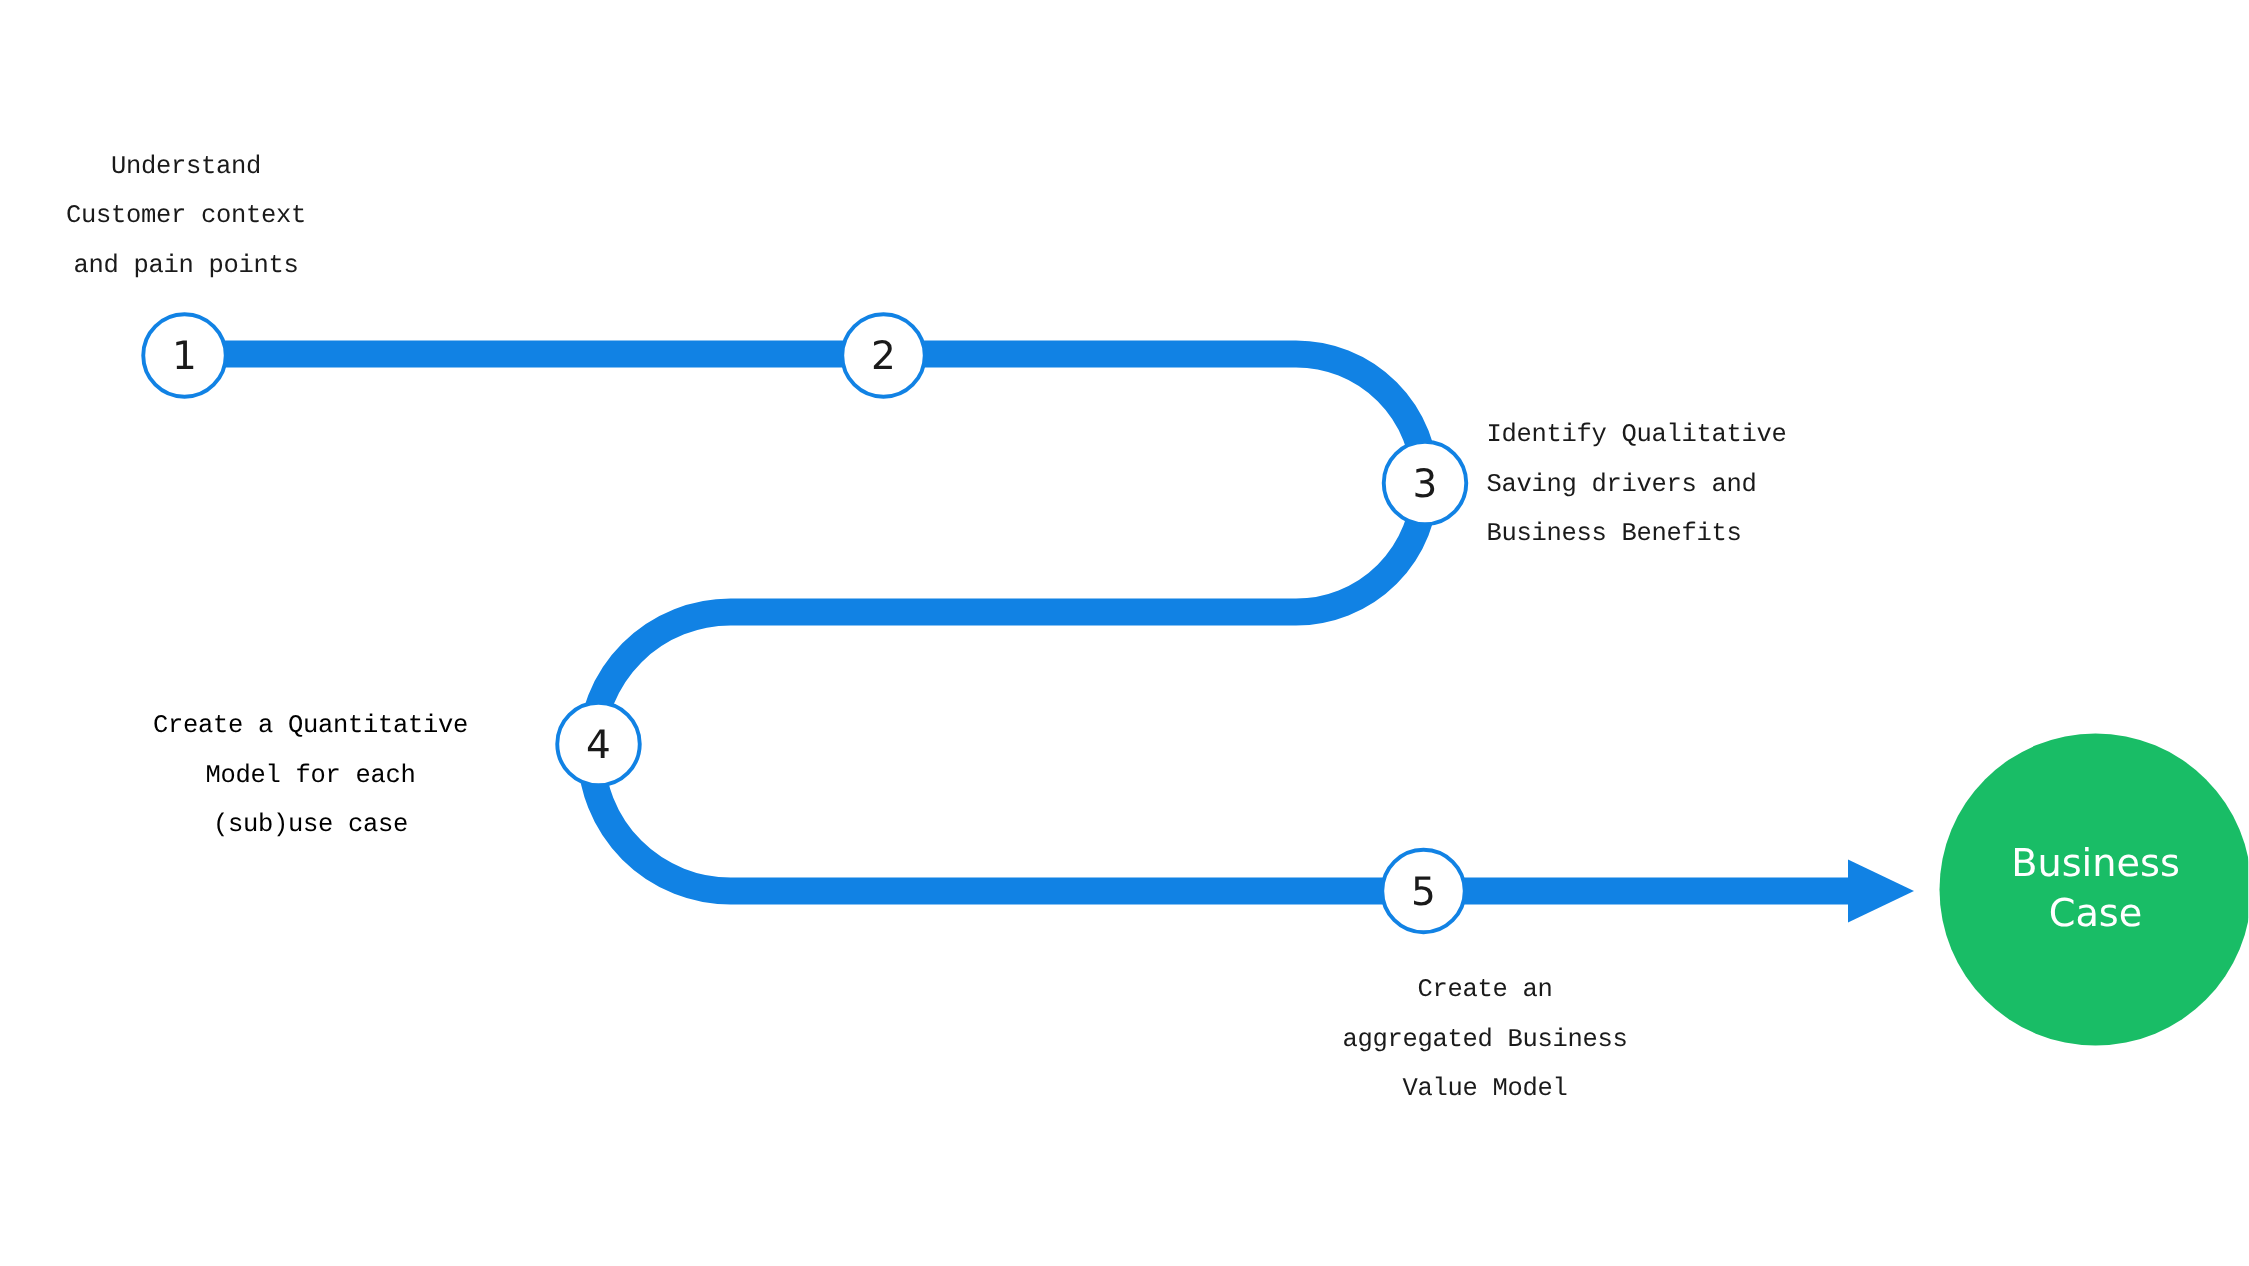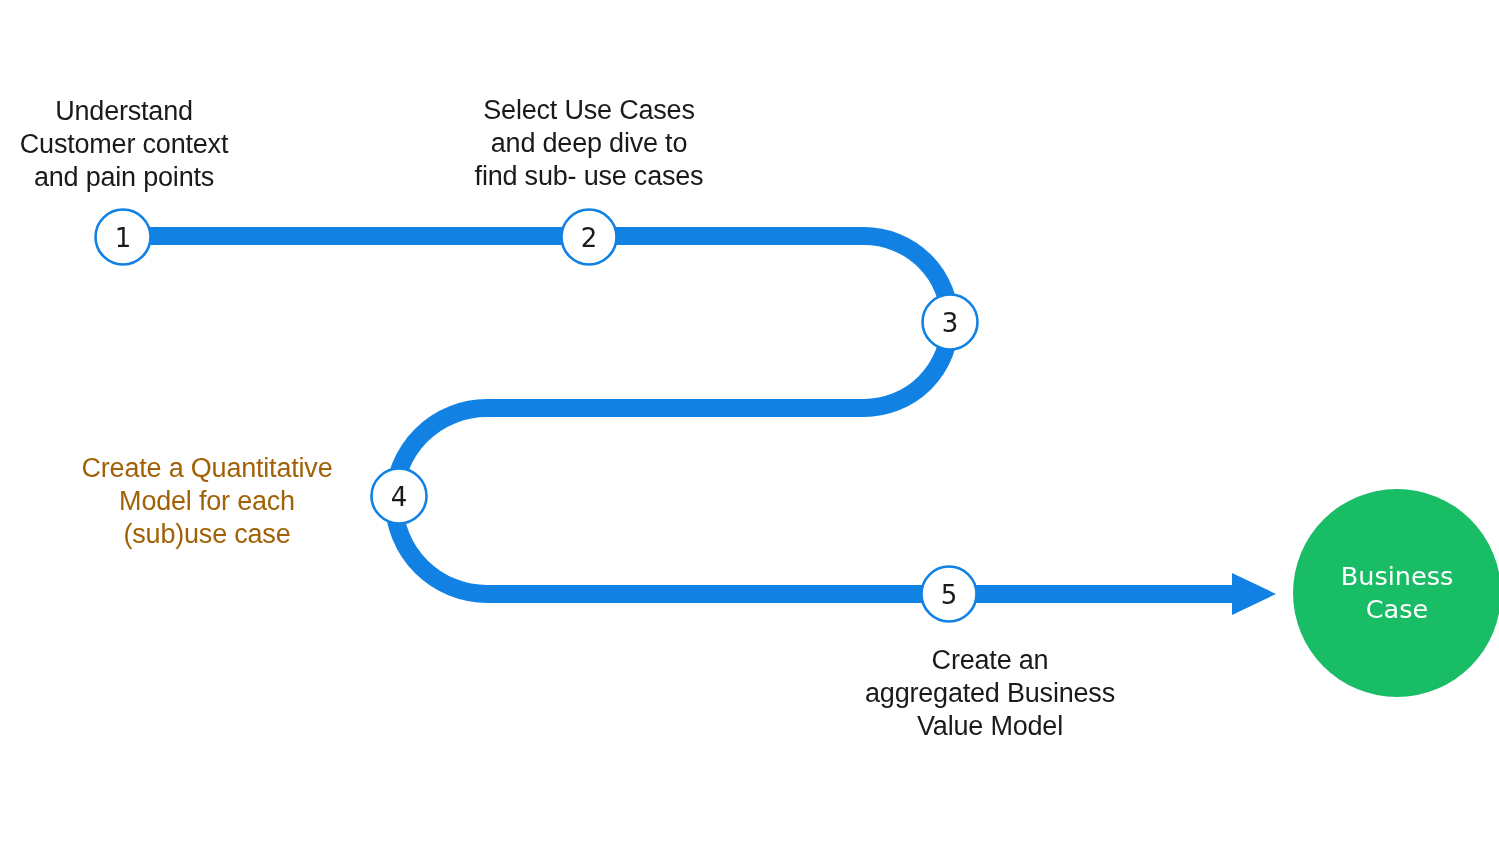--- a/index.html
+++ b/index.html
@@ -22,25 +22,25 @@
   #flow-svg {
     position: absolute;
     left: 0;
     top: 0;
     width: 1499px;
     height: 844px;
   }
   .step-label {
     position: absolute;
     color: #1a1a1a;
-    font-size: 27px;
+    font-size: 17px;
     line-height: 33px;
     letter-spacing: -0.2px;
     white-space: pre-line;
-    font-family: Liberation Sans, sans-serif;
+    font-family: Liberation Mono, monospace;
   }
   .label-center { text-align: center; }
   .label-left   { text-align: left; }
   .step-number {
     position: absolute;
     color: #1a1a1a;
     font-size: 26px;
     line-height: 1;
     text-align: center;
     font-family: "DejaVu Sans", "Liberation Sans", sans-serif;
@@ -84,26 +84,26 @@
   <div class="step-number" style="left: 93px; top: 225px; width: 60px; color: rgb(26, 26, 26);">1</div>
   <div class="step-number" style="left: 559px; top: 225px; width: 60px; color: rgb(26, 26, 26);">2</div>
   <div class="step-number" style="left: 920px; top: 310px; width: 60px; color: rgb(26, 26, 26);">3</div>
   <div class="step-number" style="left: 369px; top: 484px; width: 60px; color: rgb(26, 26, 26);">4</div>
   <div class="step-number" style="left: 919px; top: 582px; width: 60px; color: rgb(26, 26, 26);">5</div>
 
   <div class="step-label label-center" style="left: 4px; top: 95px; width: 240px; color: rgb(26, 26, 26);">Understand
 Customer context
 and pain points</div>
 
-  <div class="step-label label-center" style="left: 462px; top: 94px; width: 254px; color: rgb(26, 26, 26);">Select Use Cases
-and deep dive to
-find sub- use cases</div>
 
+  <div class="step-label label-left" style="left: 991px; top: 274px; width: 300px; color: rgb(26, 26, 26);">Identify Qualitative
+Saving drivers and
+Business Benefits</div>
 
-  <div class="step-label label-center" style="left: 61px; top: 452px; width: 292px; color: #a16207;">Create a Quantitative
+  <div class="step-label label-center" style="left: 61px; top: 468px; width: 292px; color: #000000;">Create a Quantitative
 Model for each
 (sub)use case</div>
 
   <div class="step-label label-center" style="left: 845px; top: 644px; width: 290px; color: rgb(26, 26, 26);">Create an
 aggregated Business
 Value Model</div>
 
   <div class="outcome-text" style="left: 1277px; top: 560px; width: 240px; color: rgb(255, 255, 255);">Business
 Case</div>
 

